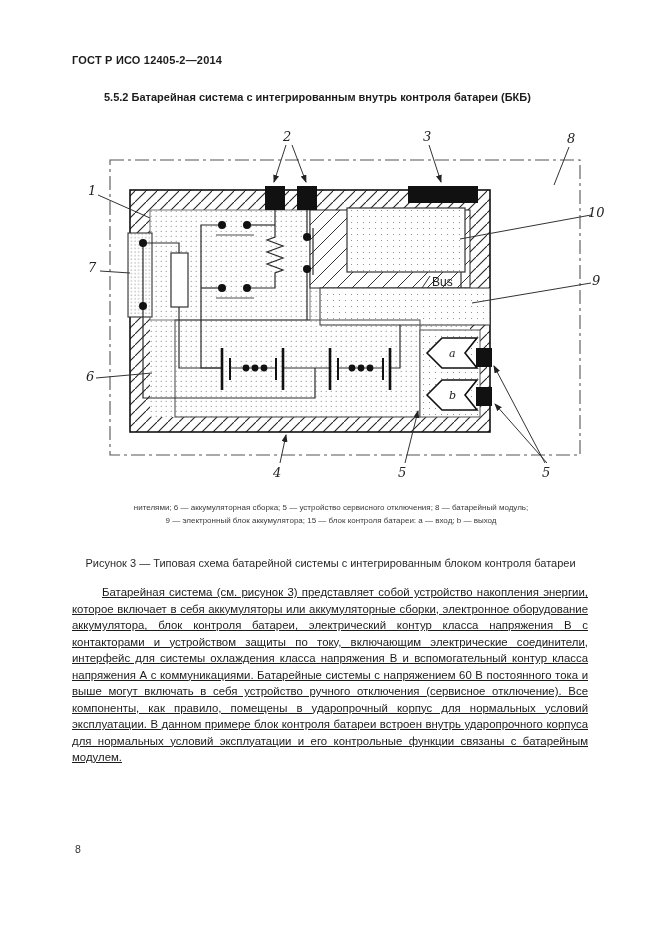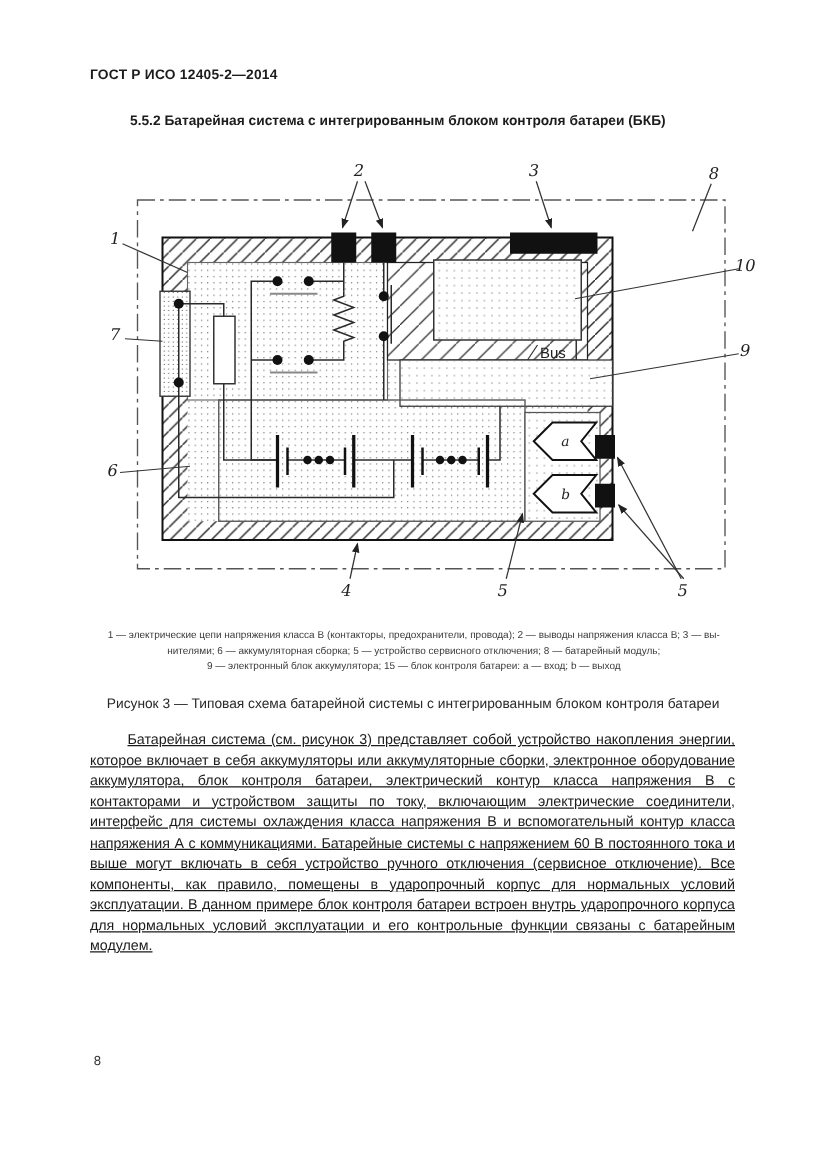--- a/index.html
+++ b/index.html
@@ -16,21 +16,21 @@
   svg text.port{font:italic 11px "DejaVu Serif",serif;fill:#222;}
   svg text.bus{font:12px "Liberation Sans",sans-serif;fill:#222;}
 </style>
 </head>
 <body>
 
 <div class="page">
 
   <div class="doc-header">ГОСТ Р ИСО 12405-2—2014</div>
 
-  <div class="sec-heading">5.5.2 Батарейная система с интегрированным блоком контроля батареи (БКБ)</div>
+  <div class="sec-heading">5.5.2 Батарейная система с интегрированным внутрь контроля батареи (БКБ)</div>
 
   <div class="figure-wrap">
     <svg width="530" height="365" viewBox="0 0 530 365" xmlns="http://www.w3.org/2000/svg">
       <defs>
         <pattern id="dots" width="5" height="5" patternUnits="userSpaceOnUse">
           <circle cx="1.2" cy="1.2" r="0.55" fill="#6a6a6a"></circle>
         </pattern>
         <pattern id="dotsDense" width="3.6" height="3.6" patternUnits="userSpaceOnUse">
           <circle cx="1" cy="1" r="0.5" fill="#555"></circle>
         </pattern>
@@ -170,21 +170,20 @@
       <text x="462" y="352" class="callout">5</text>
       <text x="6" y="256" class="callout">6</text>
       <text x="8" y="147" class="callout">7</text>
       <text x="487" y="18" class="callout">8</text>
       <text x="512" y="160" class="callout">9</text>
       <text x="508" y="92" class="callout">10</text>
     </svg>
   </div>
 
   <div class="legend">
-    <div>1 — электрические цепи напряжения класса В (контакторы, предохранители, провода); 2 — выводы напряжения класса В; 3 — вы-</div>
     <div>нителями; 6 — аккумуляторная сборка; 5 — устройство сервисного отключения; 8 — батарейный модуль;</div>
     <div>9 — электронный блок аккумулятора; 15 — блок контроля батареи: a — вход; b — выход</div>
   </div>
 
   <div class="caption">Рисунок 3 — Типовая схема батарейной системы с интегрированным блоком контроля батареи</div>
 
   <div class="body-par">Батарейная система (см. рисунок 3) представляет собой устройство накопления энергии, которое включает в себя аккумуляторы или аккумуляторные сборки, электронное оборудование аккумулятора, блок контроля батареи, электрический контур класса напряжения В с контакторами и устройством защиты по току, включающим электрические соединители, интерфейс для системы охлаждения класса напряжения В и вспомогательный контур класса напряжения А с коммуникациями. Батарейные системы с напряжением 60 В постоянного тока и выше могут включать в себя устройство ручного отключения (сервисное отключение). Все компоненты, как правило, помещены в ударопрочный корпус для нормальных условий эксплуатации. В данном примере блок контроля батареи встроен внутрь ударопрочного корпуса для нормальных условий эксплуатации и его контрольные функции связаны с батарейным модулем.</div>
 
   <div class="page-num">8</div>
 

